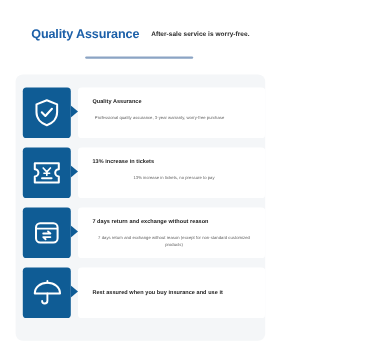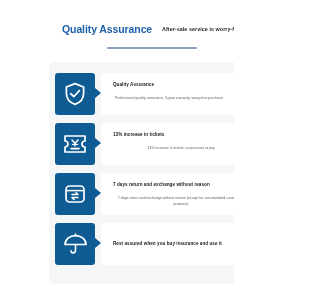--- a/index.html
+++ b/index.html
@@ -14,21 +14,20 @@
     font-family: "Liberation Sans", sans-serif;
     -webkit-font-smoothing: antialiased;
   }
 
   .page {
     position: relative;
     width: 234px;
     height: 300px;
     background: #ffffff;
     box-sizing: border-box;
-    margin-left: 36px;
   }
 
   
   .header {
     position: absolute;
     left: 0;
     top: 20px;
     width: 234px;
     height: 32px;
   }

